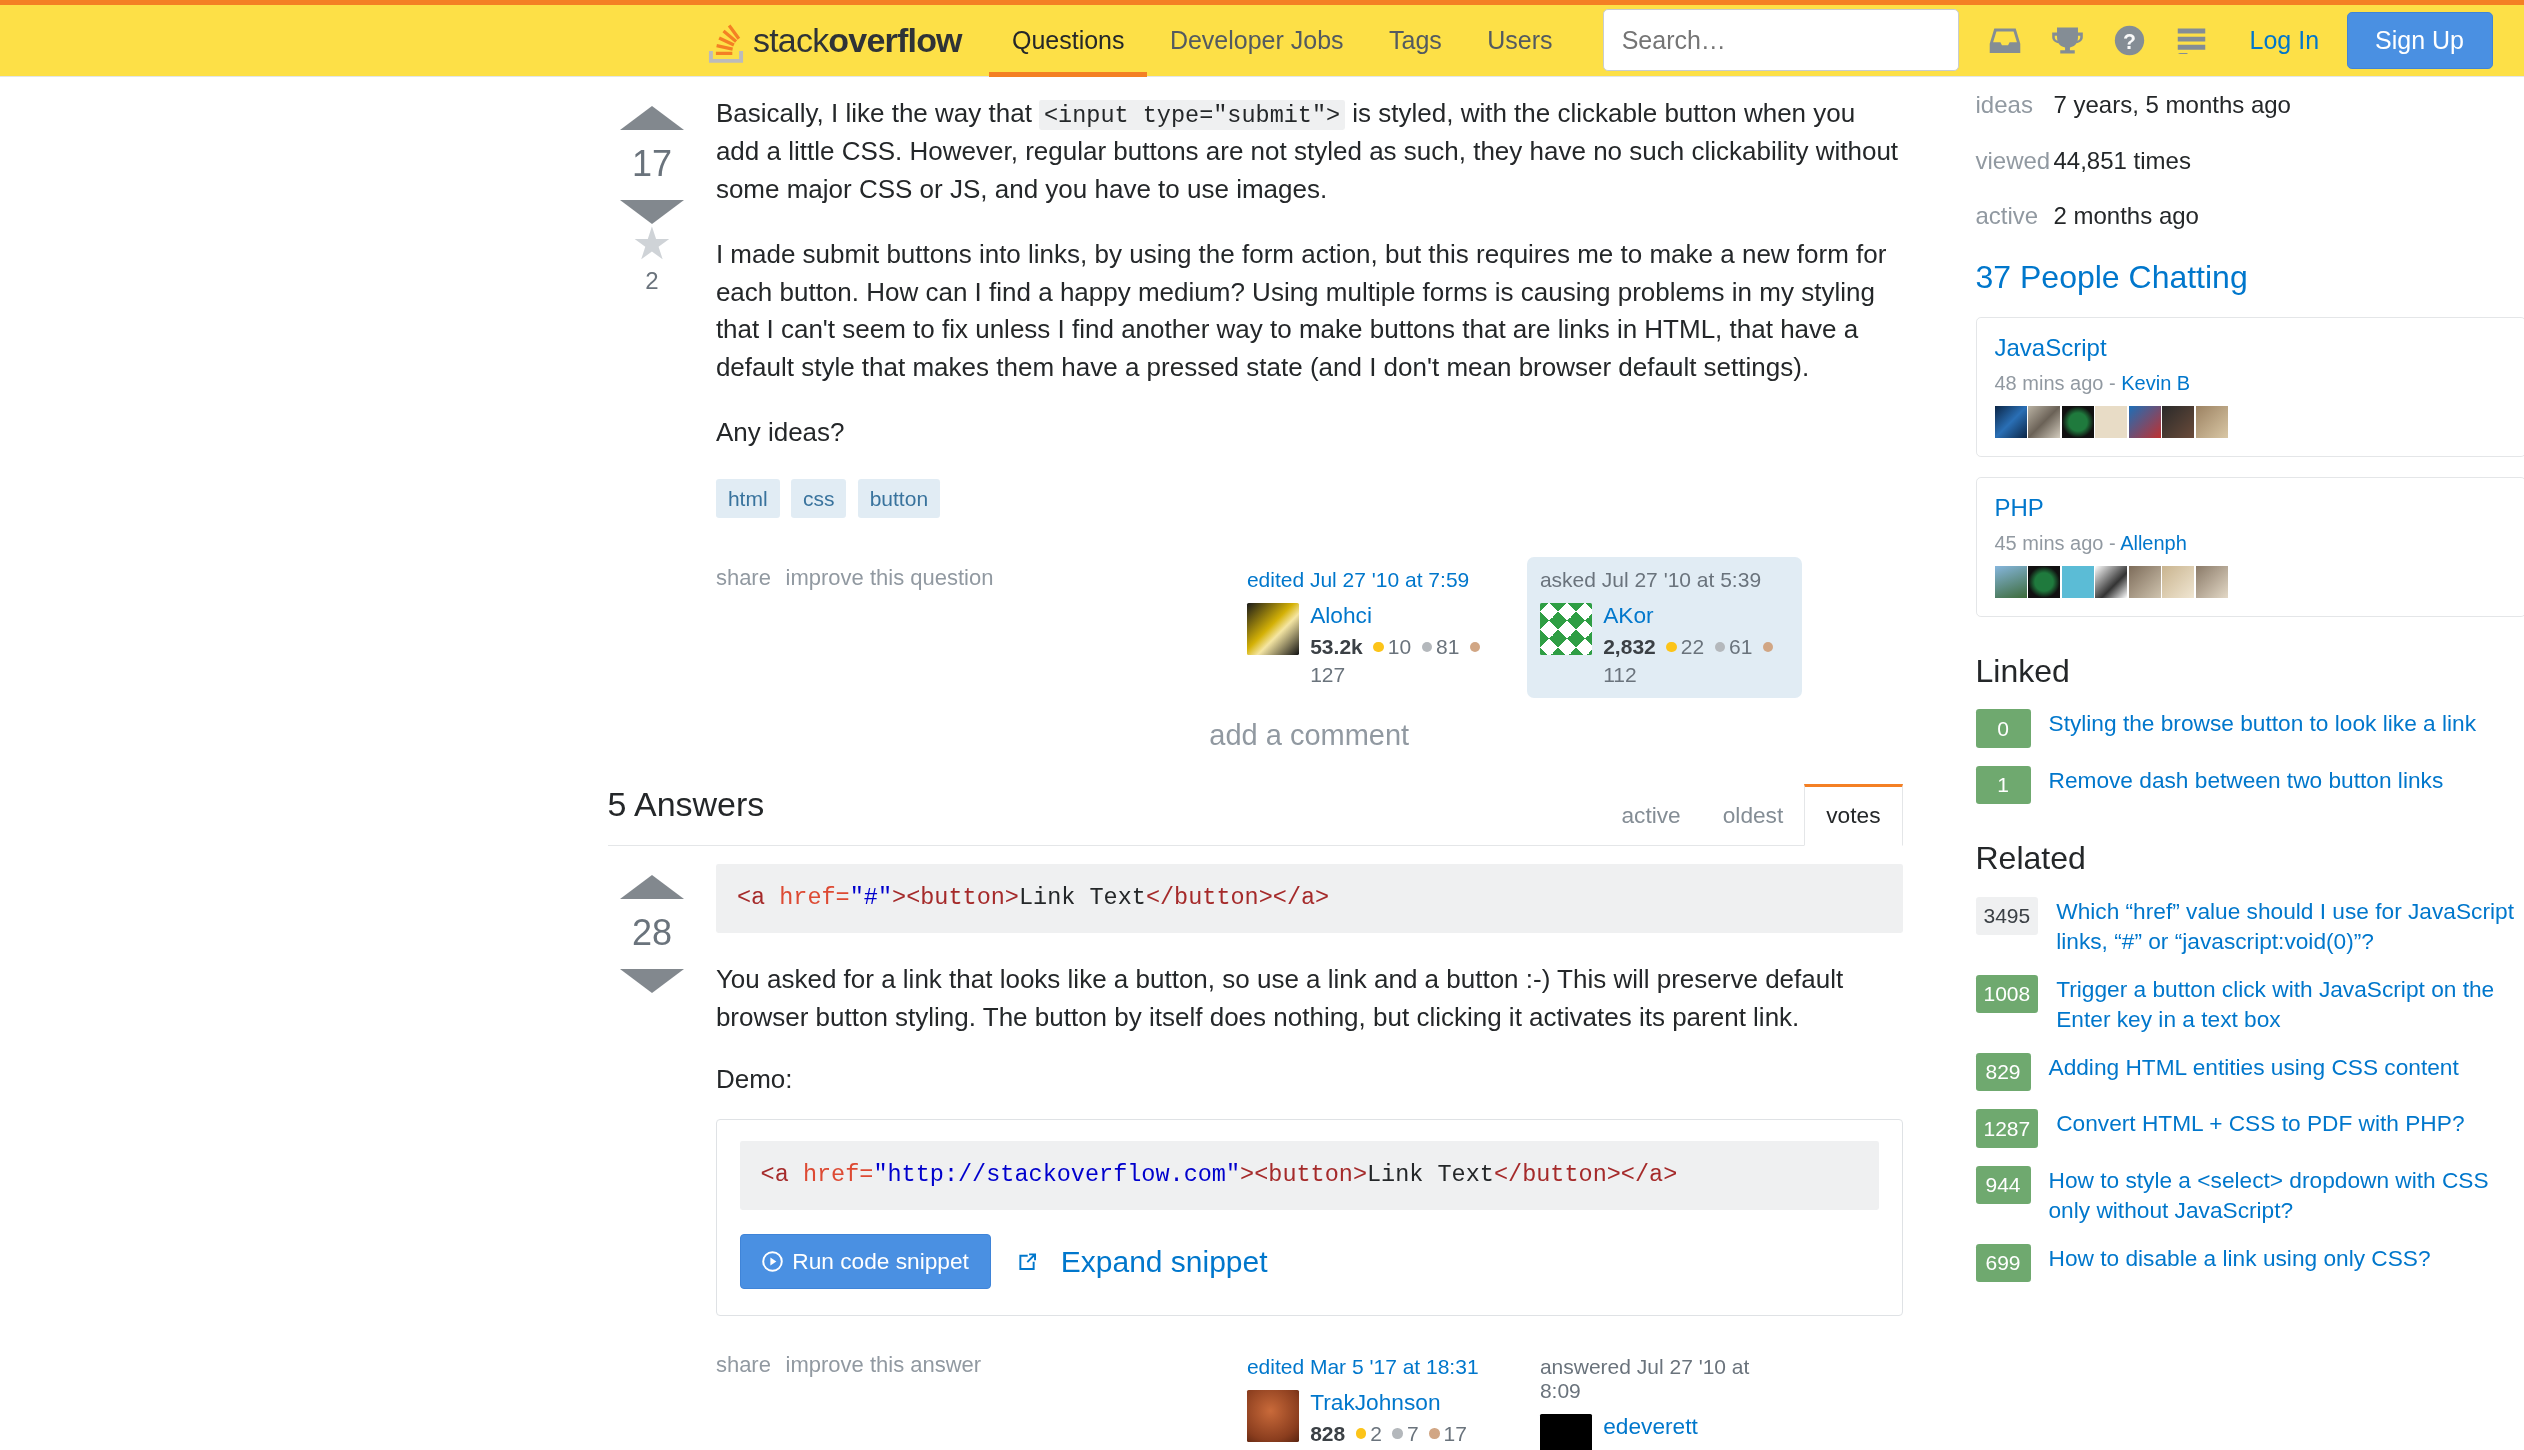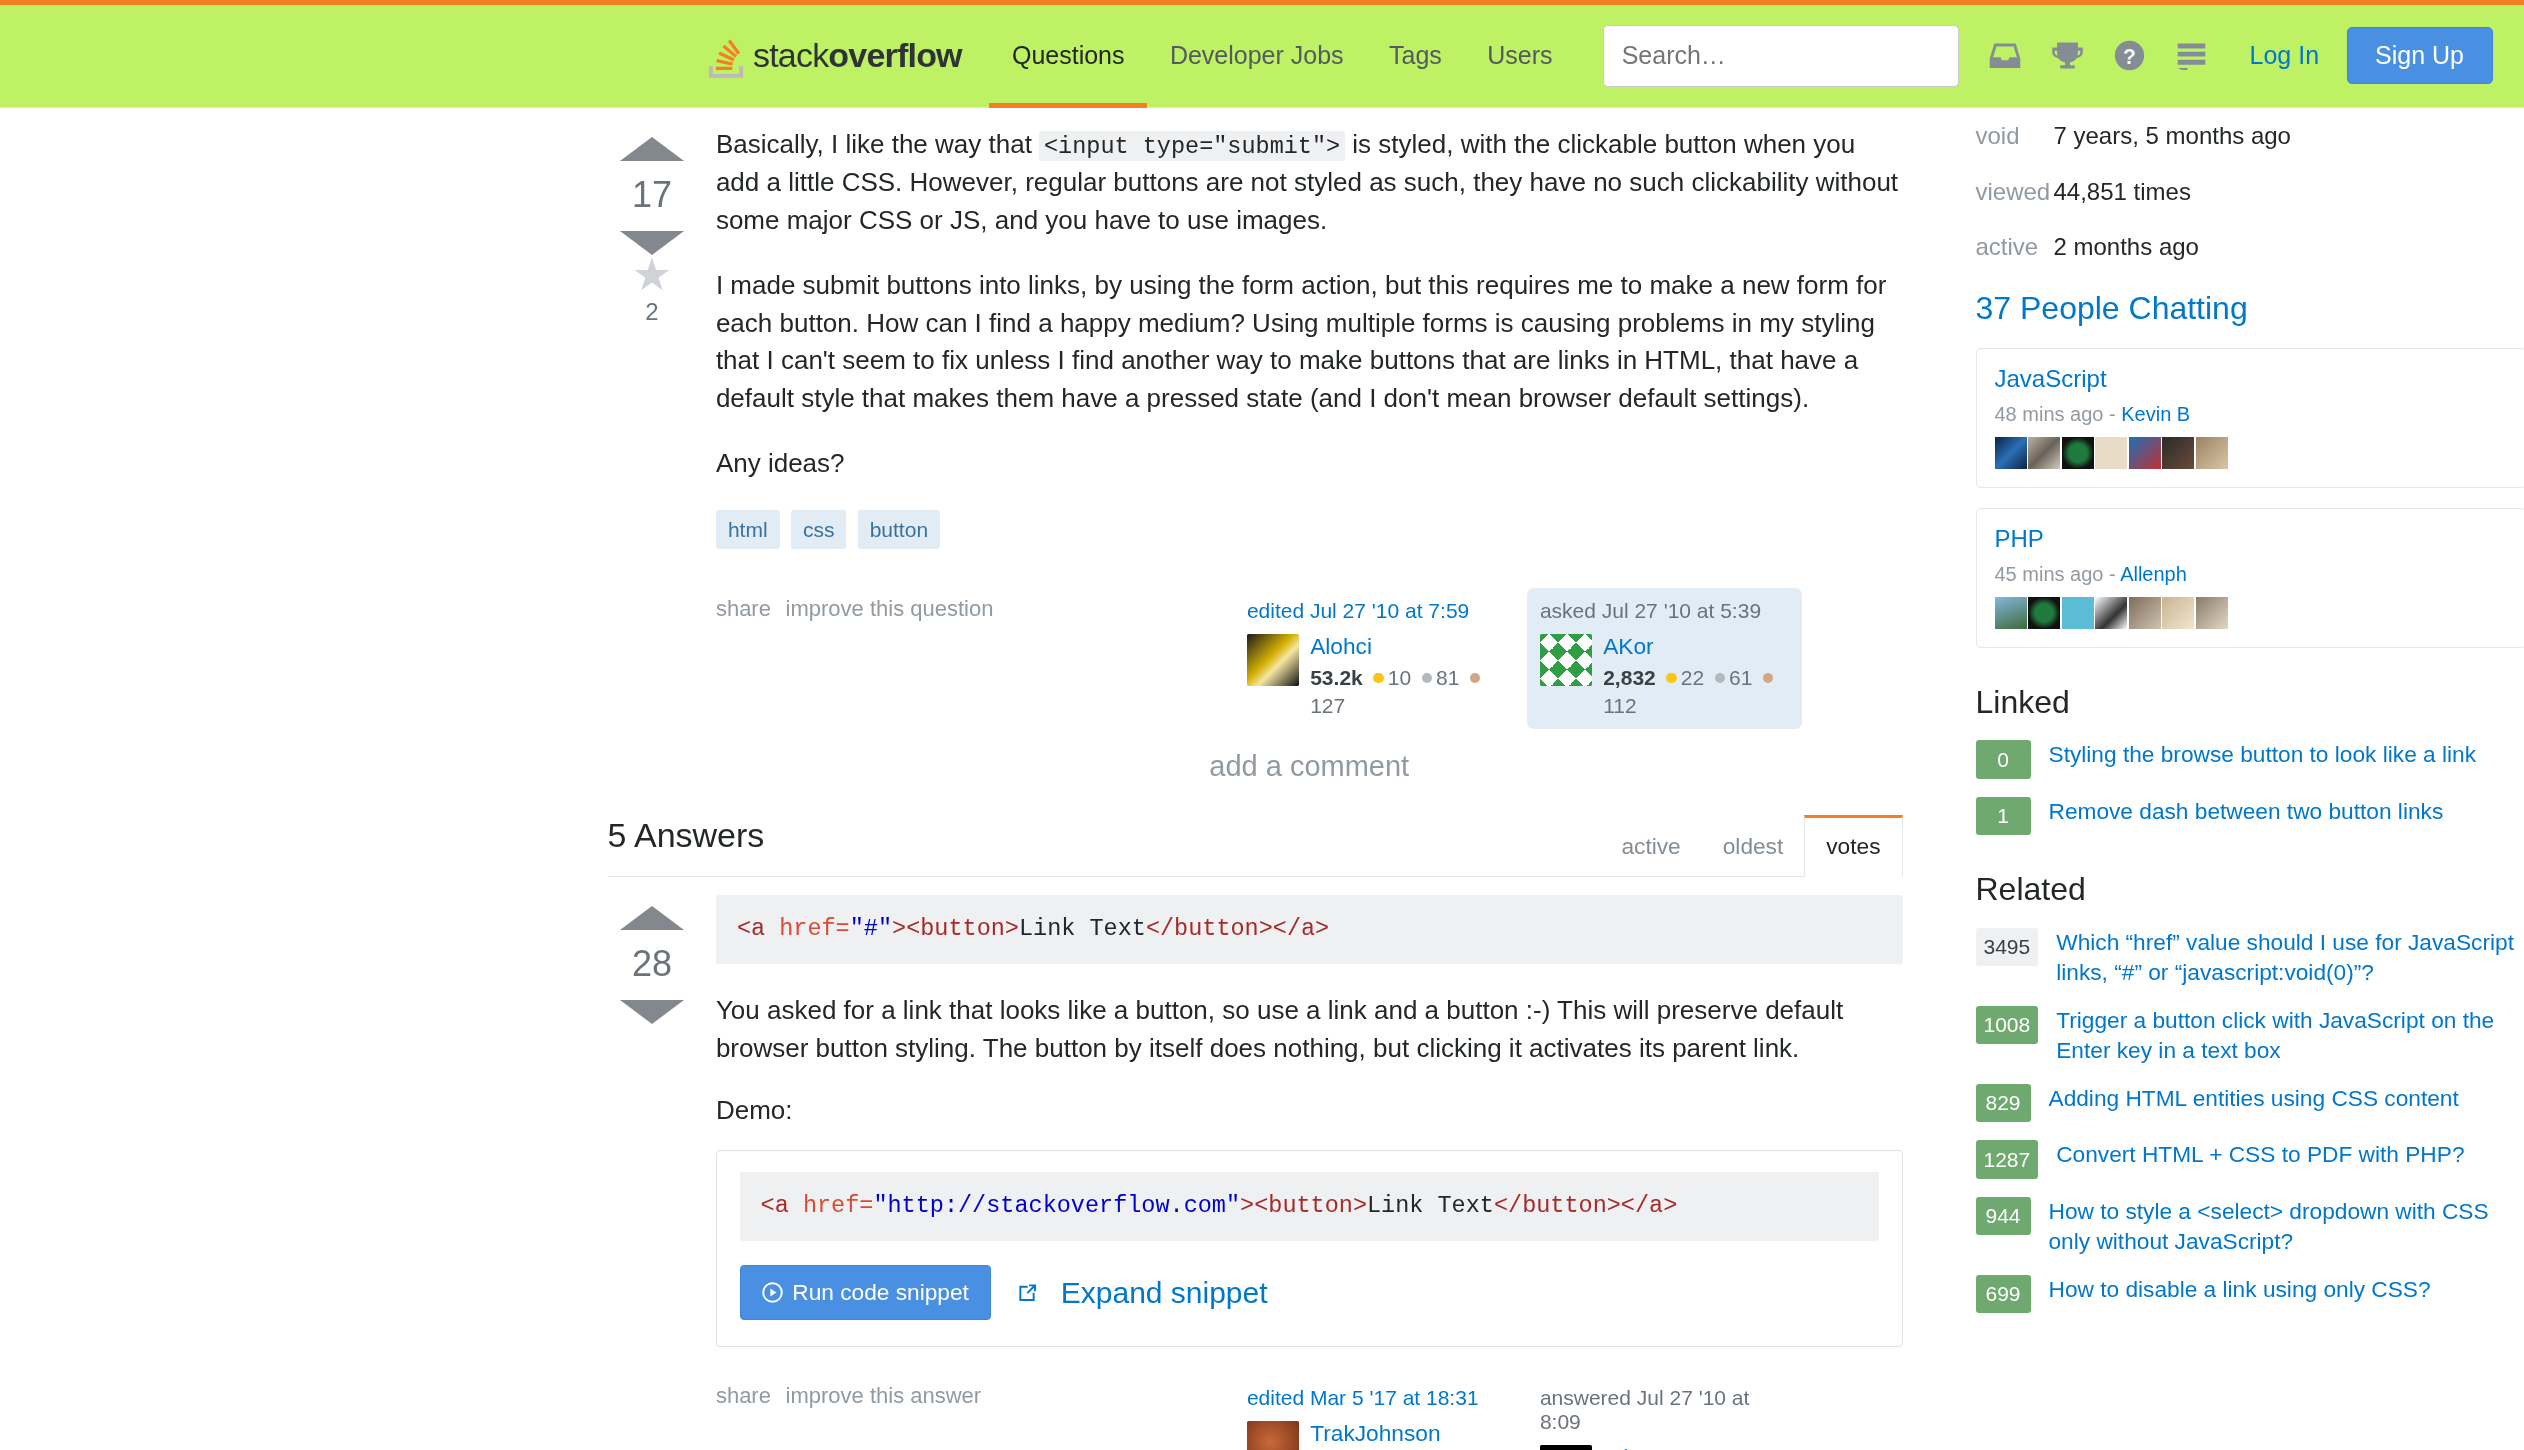--- a/index.html
+++ b/index.html
@@ -7,21 +7,21 @@
   body {
     width:2525px; height:1450px;
     background:#ffffff;
     font-family:"Liberation Sans", sans-serif;
     color:#242729;
     overflow:hidden;
   }
   
   .topbar-accent { height:4.9px; background:#f48024; width:100%; }
   .topbar {
-    height:103px; background:#bef264;
+    height:72px; background:#fde047;
     border-bottom:0.8px solid #e3e6e8;
     display:flex; align-items:center;
     position:relative;
   }
   .nav-inner {
     width:1780px; margin:0 auto;
     display:flex; align-items:center; height:100%;
     padding-left:332px; position:relative;
   }
   .logo { display:flex; align-items:center; margin-right:27.5px; height:100%; }
@@ -391,21 +391,21 @@
             </div>
           </div>
         </div>
       </div>
     </div>
 
   </div>
 
   <div class="sidebar">
     <div class="stat-row">
-      <div class="stat-key">void</div>
+      <div class="stat-key">ideas</div>
       <div class="stat-val">7 years, 5 months ago</div>
     </div>
     <div class="stat-row">
       <div class="stat-key">viewed</div>
       <div class="stat-val">44,851 times</div>
     </div>
     <div class="stat-row">
       <div class="stat-key">active</div>
       <div class="stat-val">2 months ago</div>
     </div>

